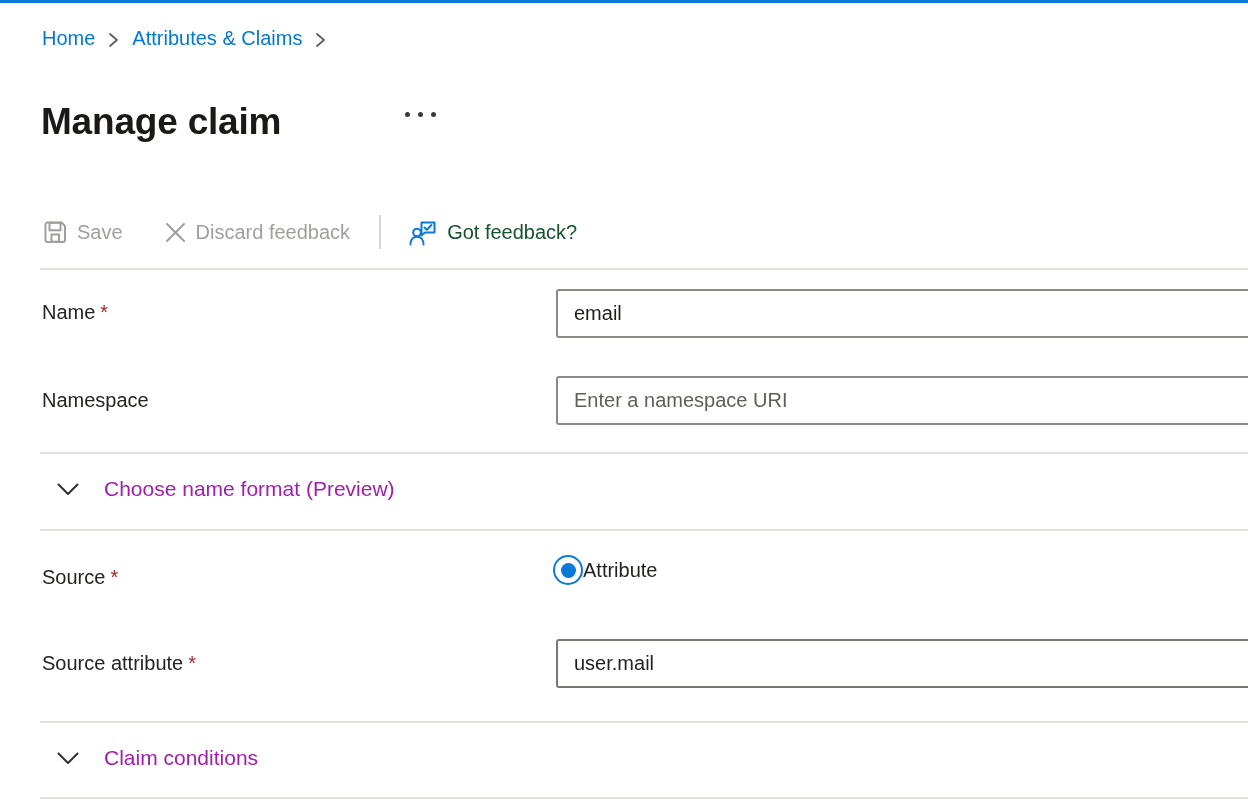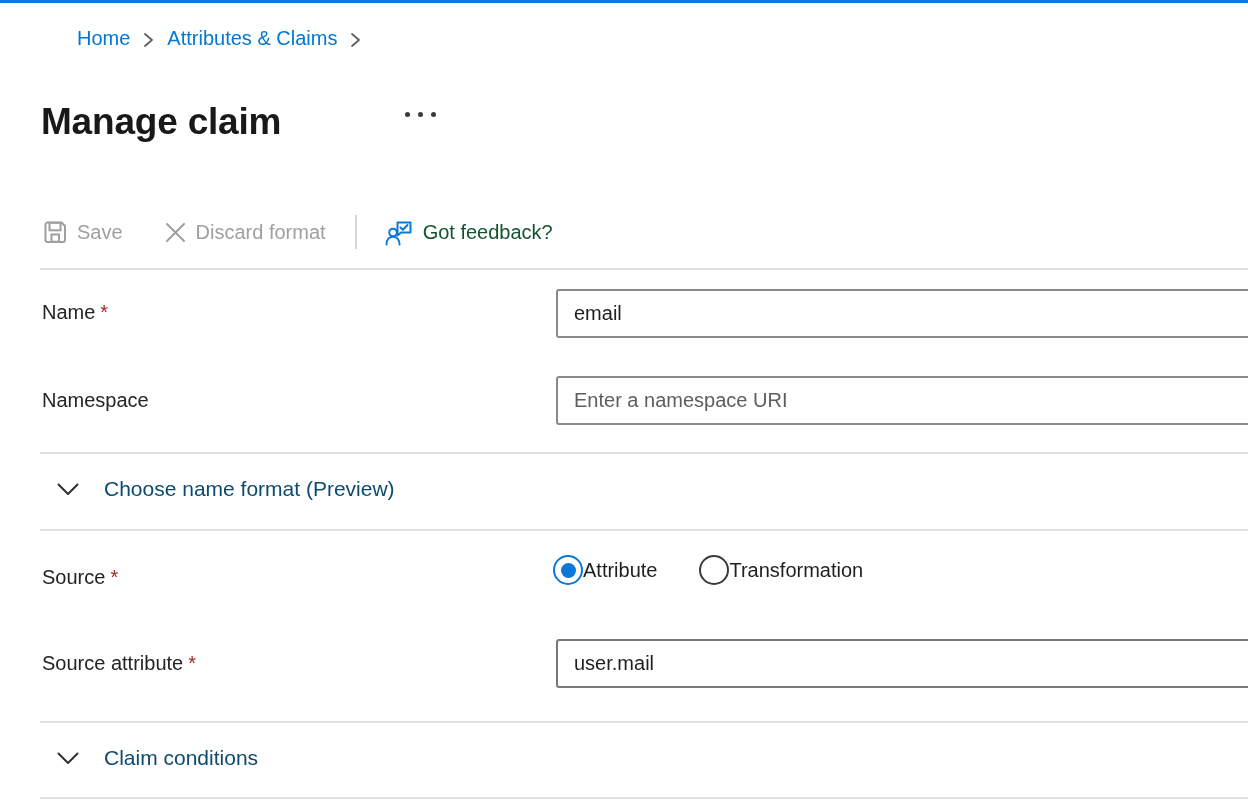--- a/index.html
+++ b/index.html
@@ -18,21 +18,20 @@
     position: absolute; top: 0; left: 0;
     width: 100%; height: 3px;
     background: #0b79d7;
   }
 
   
   .breadcrumb {
     position: absolute; left: 42px; top: 27px;
     display: flex; align-items: center; gap: 12px;
     font-size: 20px;
-    margin-left: 35px;
   }
   .crumb-link { color: #0078d4; text-decoration: none; cursor: pointer; }
   .crumb-sep { display: flex; align-items: center; margin-top: 2px; }
 
   
   .page-title {
     position: absolute; left: 41px; top: 101px;
     font-size: 37px; font-weight: 700; color: #1a1918;
     letter-spacing: -0.2px;
   }
@@ -76,21 +75,21 @@
   .text-input::placeholder { color: #605e5c; opacity: 1; }
   .text-input.combo { border-color: #79787六; }
   .text-input.combo { border-color: #797877; }
 
   
   .section-header {
     position: absolute; left: 40px; right: 0; height: 46px;
     display: flex; align-items: center; cursor: pointer;
   }
   .section-header .chev { margin-left: 16px; display: flex; align-items: center; }
-  .section-header .section-title { margin-left: 24px; font-size: 21px; color: #0c4a6e; }
+  .section-header .section-title { margin-left: 24px; font-size: 21px; color: #a21caf; }
 
   
   .radio-group {
     position: absolute; left: 553px; top: 555px;
     display: flex; align-items: center;
   }
   .radio-option { display: flex; align-items: center; cursor: pointer; }
   .radio-option + .radio-option { margin-left: 42px; }
   .radio-circle {
     width: 30px; height: 30px; border-radius: 50%;
@@ -146,21 +145,21 @@
       </span>
       <span>Save</span>
     </button>
 
     <button class="tb-btn disabled">
       <span>
         <svg width="25" height="25" viewBox="0 0 25 25">
             <path d="M4 4 L21 21 M21 4 L4 21" stroke="#a19f9d" stroke-width="2" stroke-linecap="round"></path>
           </svg>
       </span>
-      <span>Discard format</span>
+      <span>Discard feedback</span>
     </button>
 
     <span class="tb-sep"></span>
 
     <button class="tb-btn enabled">
       <span>
         <svg width="31" height="31" viewBox="0 0 31 31" fill="none" stroke="#0b79d7" stroke-width="2">
           <path d="M13.5 5.5 h13 v10 h-9.5 l-3.5 3 v-3 z" stroke-linejoin="round"></path>
           <path d="M16.5 10.5 l2.3 2.3 L23.5 8" stroke-linecap="round" stroke-linejoin="round"></path>
           <circle cx="9" cy="15.5" r="3.8"></circle>
@@ -197,24 +196,20 @@
   <div class="divider" style="top:529px"></div>
 
   <label class="field-label" style="top:566px">
     <span>Source</span><span class="req">*</span>
   </label>
   <div class="radio-group">
     <div class="radio-option selected">
       <span class="radio-circle"></span>
       <span class="radio-label">Attribute</span>
     </div>
-    <div class="radio-option">
-      <span class="radio-circle"></span>
-      <span class="radio-label">Transformation</span>
-    </div>
   </div>
 
   <label class="field-label" style="top:652px">
     <span>Source attribute</span><span class="req">*</span>
   </label>
   <input class="text-input combo" style="top: 639px;" type="text" value="user.mail">
 
   <div class="divider" style="top:721px"></div>
 
   <div class="section-header" style="top:735px">

